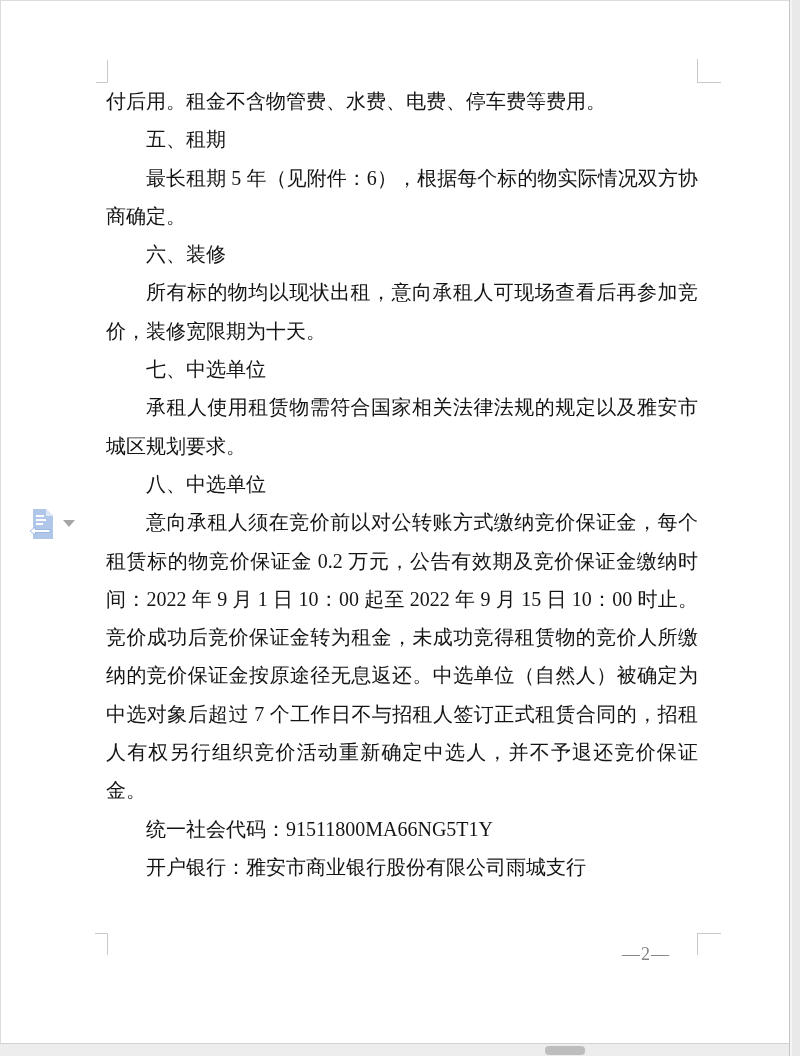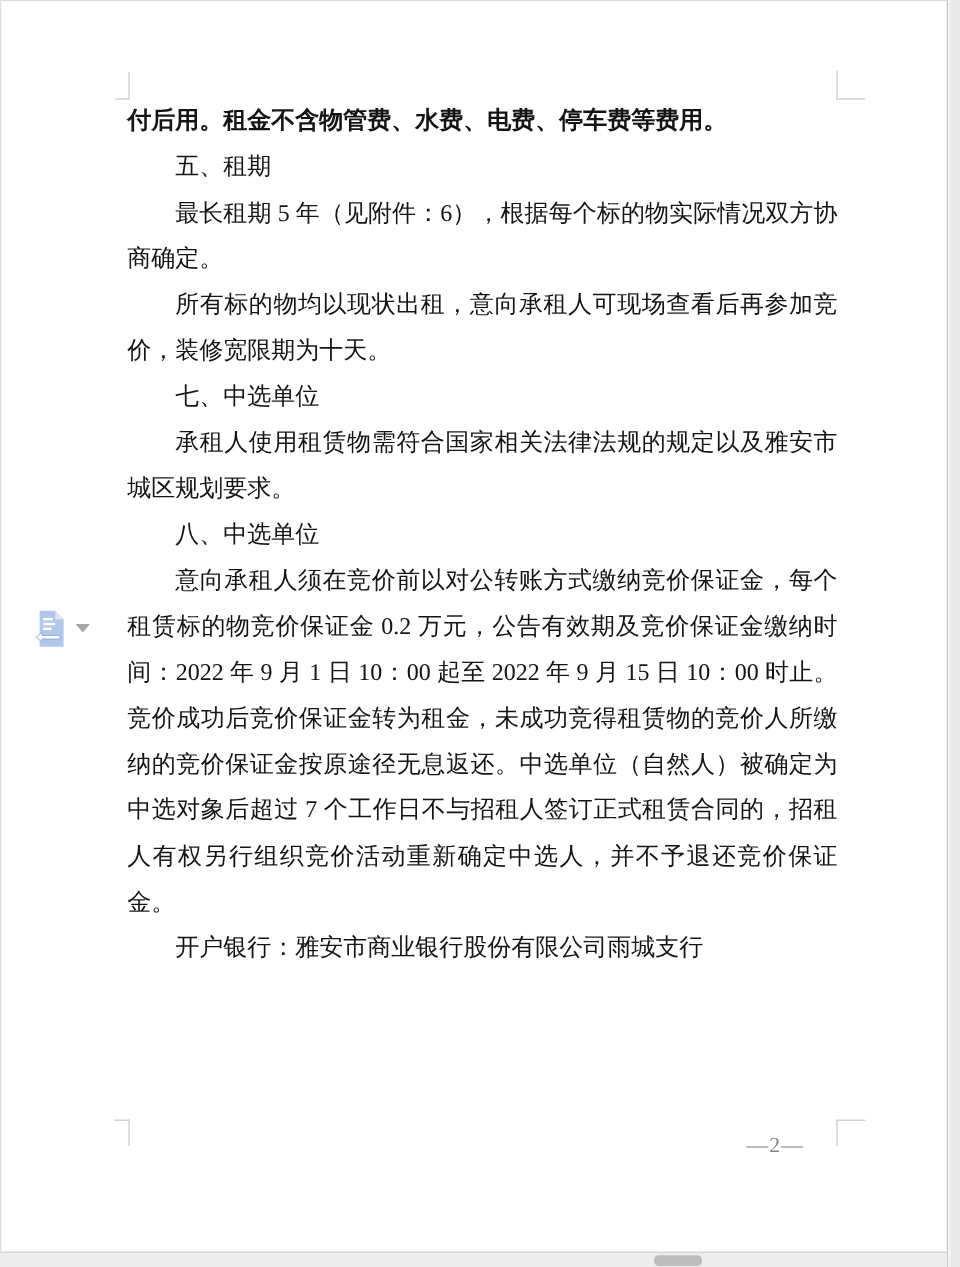--- a/index.html
+++ b/index.html
@@ -23,21 +23,21 @@
   .crop.tr{left:697px;top:59px;width:24px;height:24px;border-left-width:1px;border-bottom-width:1px;}
   .crop.bl{left:95px;top:933px;width:13px;height:22px;border-right-width:1px;border-top-width:1px;}
   .crop.br{left:697px;top:933px;width:24px;height:22px;border-left-width:1px;border-top-width:1px;}
   
   .textarea{
     position:absolute;left:106px;top:82px;width:592px;
     font-size:20px;line-height:38.3px;color:#141414;
     text-align:justify;text-justify:inter-ideograph;
   }
   .textarea p{margin:0;padding:0;}
-  .cont{text-indent:0;font-weight:bold;}
+  .cont{text-indent:0;}
   .para{text-indent:2em;}
   .head{text-indent:2em;font-weight:400;}
   
   .pagenum{
     position:absolute;left:602px;top:944px;width:88px;
     text-align:center;color:#848484;font-size:18px;letter-spacing:1px;
   }
   
   .side-tool{position:absolute;left:29px;top:506px;width:50px;height:36px;}
   .side-tool svg{position:absolute;left:0;top:0;}
@@ -82,25 +82,27 @@
       <path d="M1 25 l5 -4 v2.5 h15 v3 H6 v2.5 z" fill="#ffffff" stroke="#8fafdd" stroke-width="0.8"></path>
     </svg>
   </span>
   <span class="dd-arrow"></span>
 </div>
 
 <div class="textarea">
   <p class="cont">付后用。租金不含物管费、水费、电费、停车费等费用。</p>
   <p class="head">五、租期</p>
   <p class="para">最长租期 5 年（见附件：6），根据每个标的物实际情况双方协商确定。</p>
+  <p class="head">六、装修</p>
   <p class="para">所有标的物均以现状出租，意向承租人可现场查看后再参加竞价，装修宽限期为十天。</p>
   <p class="head">七、中选单位</p>
   <p class="para">承租人使用租赁物需符合国家相关法律法规的规定以及雅安市城区规划要求。</p>
   <p class="head">八、中选单位</p>
   <p class="para">意向承租人须在竞价前以对公转账方式缴纳竞价保证金，每个租赁标的物竞价保证金 0.2 万元，公告有效期及竞价保证金缴纳时间：2022 年 9 月 1 日 10：00 起至 2022 年 9 月 15 日 10：00 时止。竞价成功后竞价保证金转为租金，未成功竞得租赁物的竞价人所缴纳的竞价保证金按原途径无息返还。中选单位（自然人）被确定为中选对象后超过 7 个工作日不与招租人签订正式租赁合同的，招租人有权另行组织竞价活动重新确定中选人，并不予退还竞价保证金。</p>
+  <p class="para">统一社会代码：91511800MA66NG5T1Y</p>
   <p class="para">开户银行：雅安市商业银行股份有限公司雨城支行</p>
 </div>
 
 <div class="pagenum">—2—</div>
 
 <div class="vscroll"></div>
 <div class="hscroll">
   <div class="hthumb"></div>
 </div>
 

